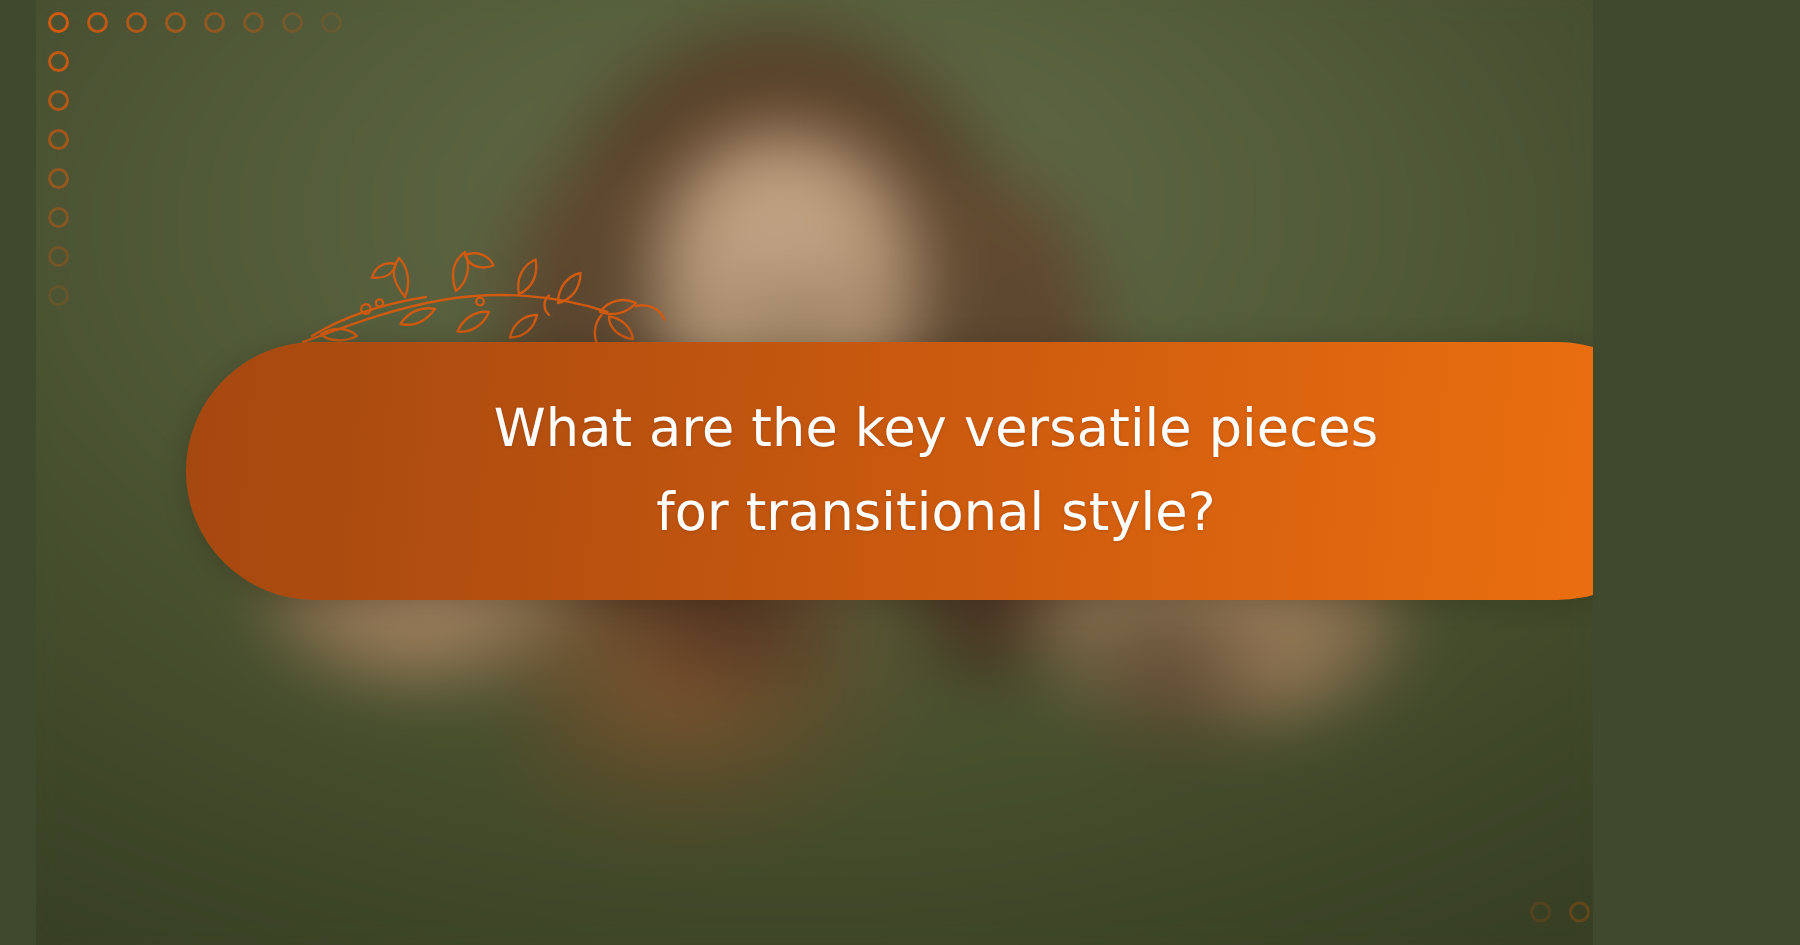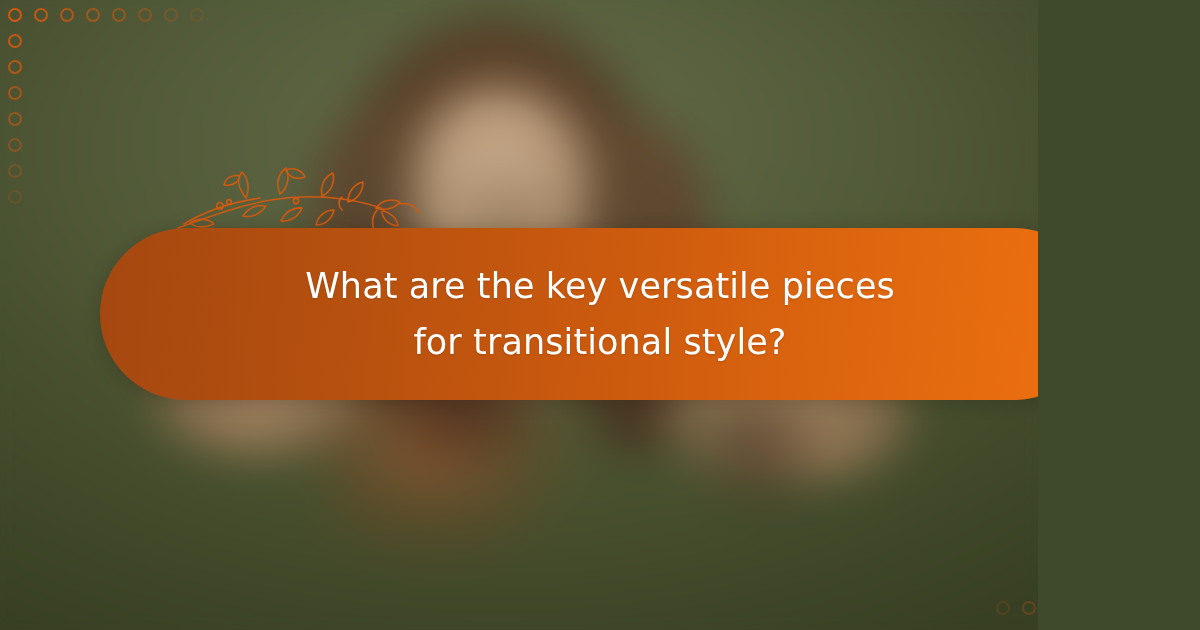--- a/index.html
+++ b/index.html
@@ -7,20 +7,21 @@
     padding: 0;
     background: #3f4a2c;
   }
   #stage {
     position: relative;
     width: 1038px;
     height: 630px;
     overflow: hidden;
     background: #4a5434;
     font-family: "DejaVu Sans", sans-serif;
+    margin-left: 24px;
   }
 
   
   .bg-photo {
     position: absolute;
     inset: -40px;
     overflow: hidden;
     filter: blur(22px) saturate(1.05);
   }
   .bg-base {

